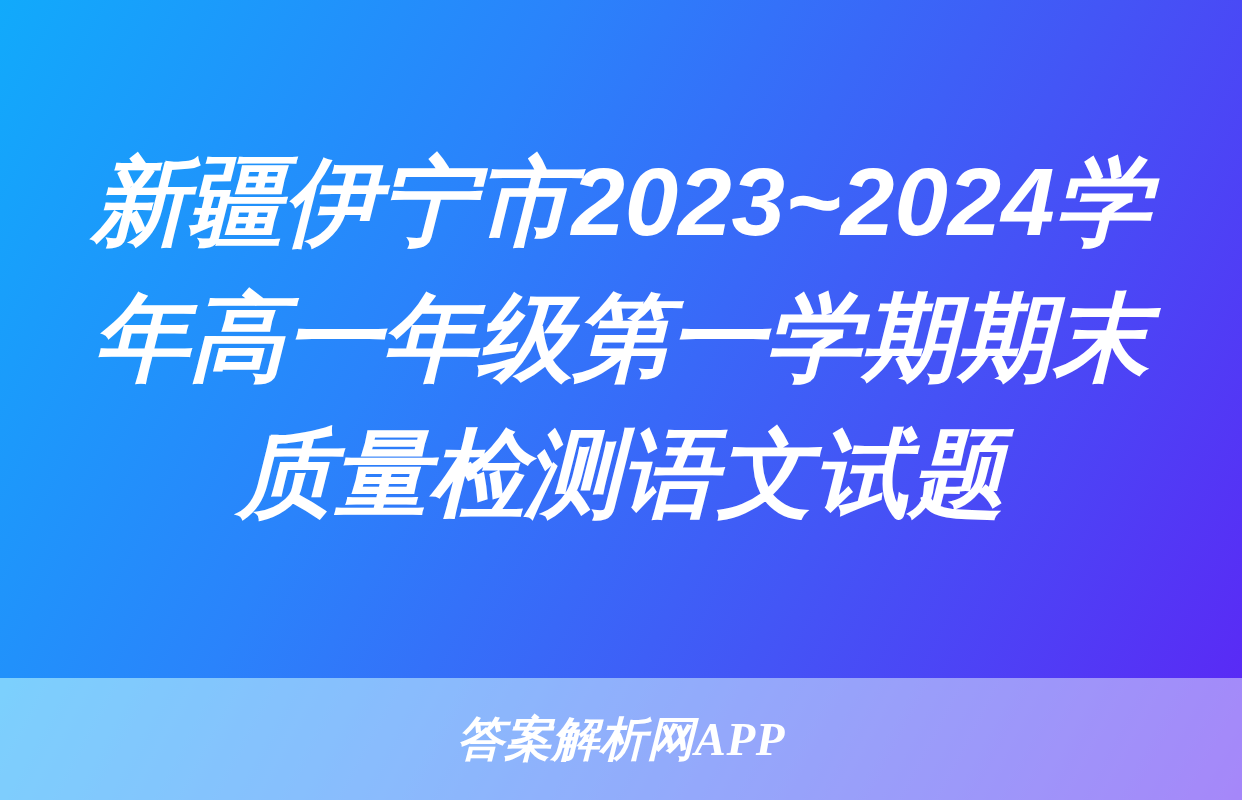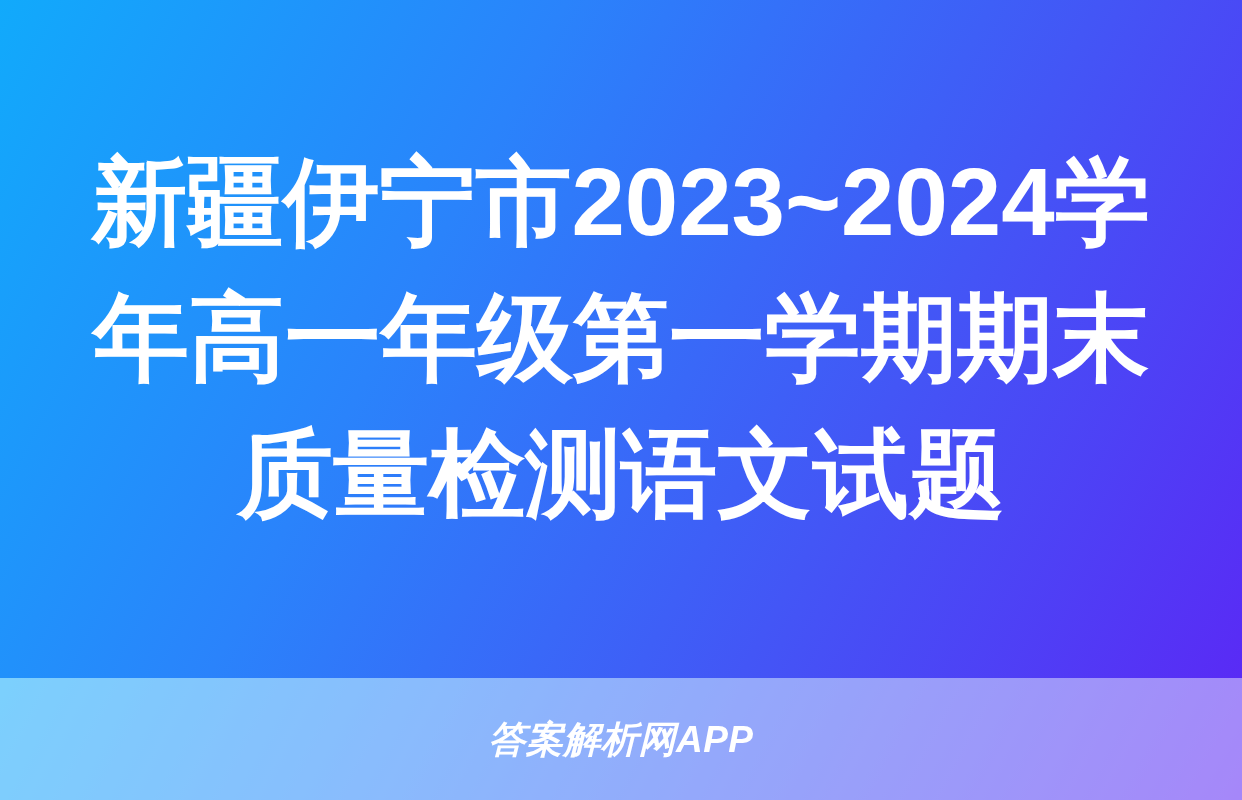--- a/index.html
+++ b/index.html
@@ -36,20 +36,21 @@
     padding: 0 46px;
   }
 
   .title-text {
     margin: 0;
     width: 100%;
     text-align: center;
     color: #ffffff;
     font-family: "Liberation Sans", "DejaVu Sans", sans-serif;
     font-weight: bold;
+    font-style: italic;
     font-size: 96px;
     line-height: 1.42;
     letter-spacing: 0px;
     white-space: normal;
     text-rendering: geometricPrecision;
   }
 
   
   .footer-band {
     position: absolute;
@@ -72,24 +73,24 @@
     inset: 0;
     display: flex;
     align-items: center;
     justify-content: center;
   }
 
   .footer-text {
     position: relative;
     margin: 0;
     color: #ffffff;
-    font-family: Liberation Sans, sans-serif;
+    font-family: Liberation Serif, serif;
     font-weight: bold;
     font-style: italic;
-    font-size: 37px;
+    font-size: 47px;
     line-height: 1;
     letter-spacing: 0.5px;
     white-space: nowrap;
   }
 </style>
 </head>
 <body>
 
 <div class="banner">
 

